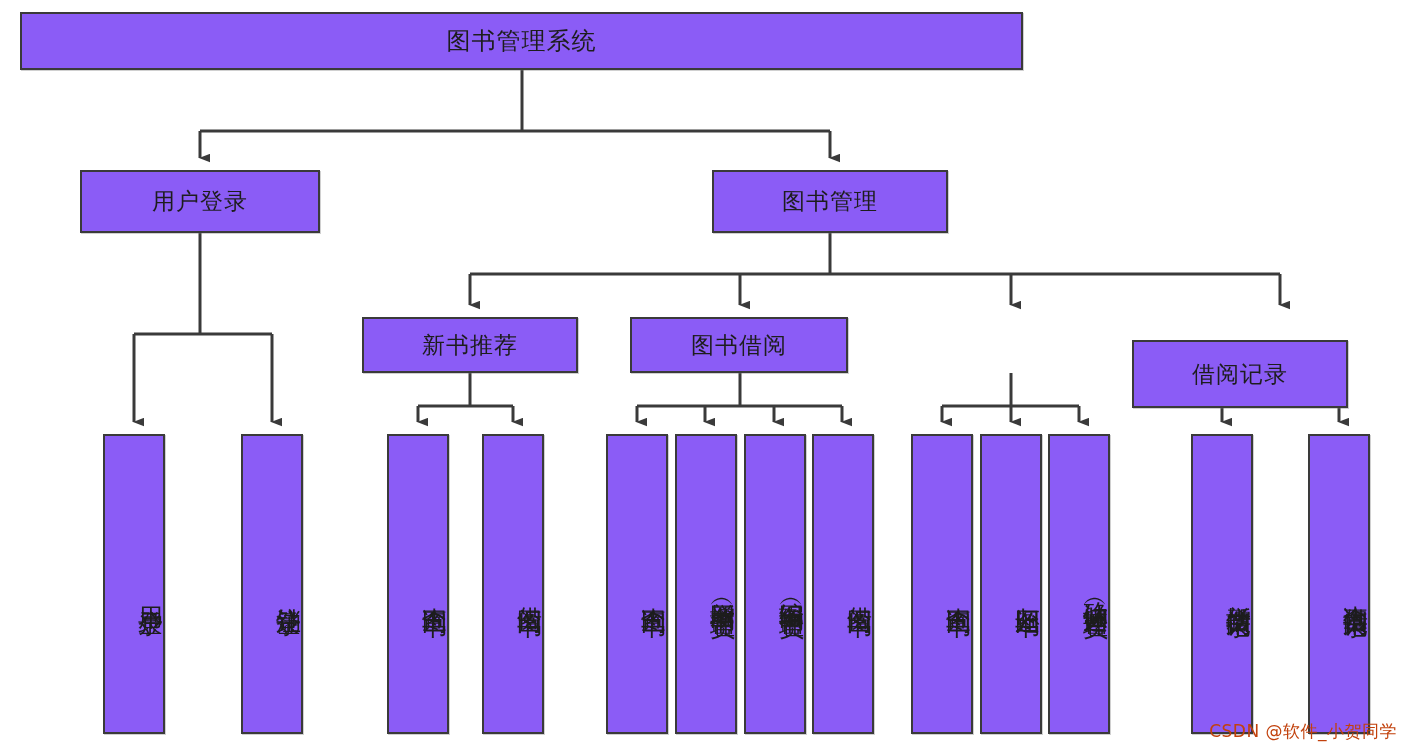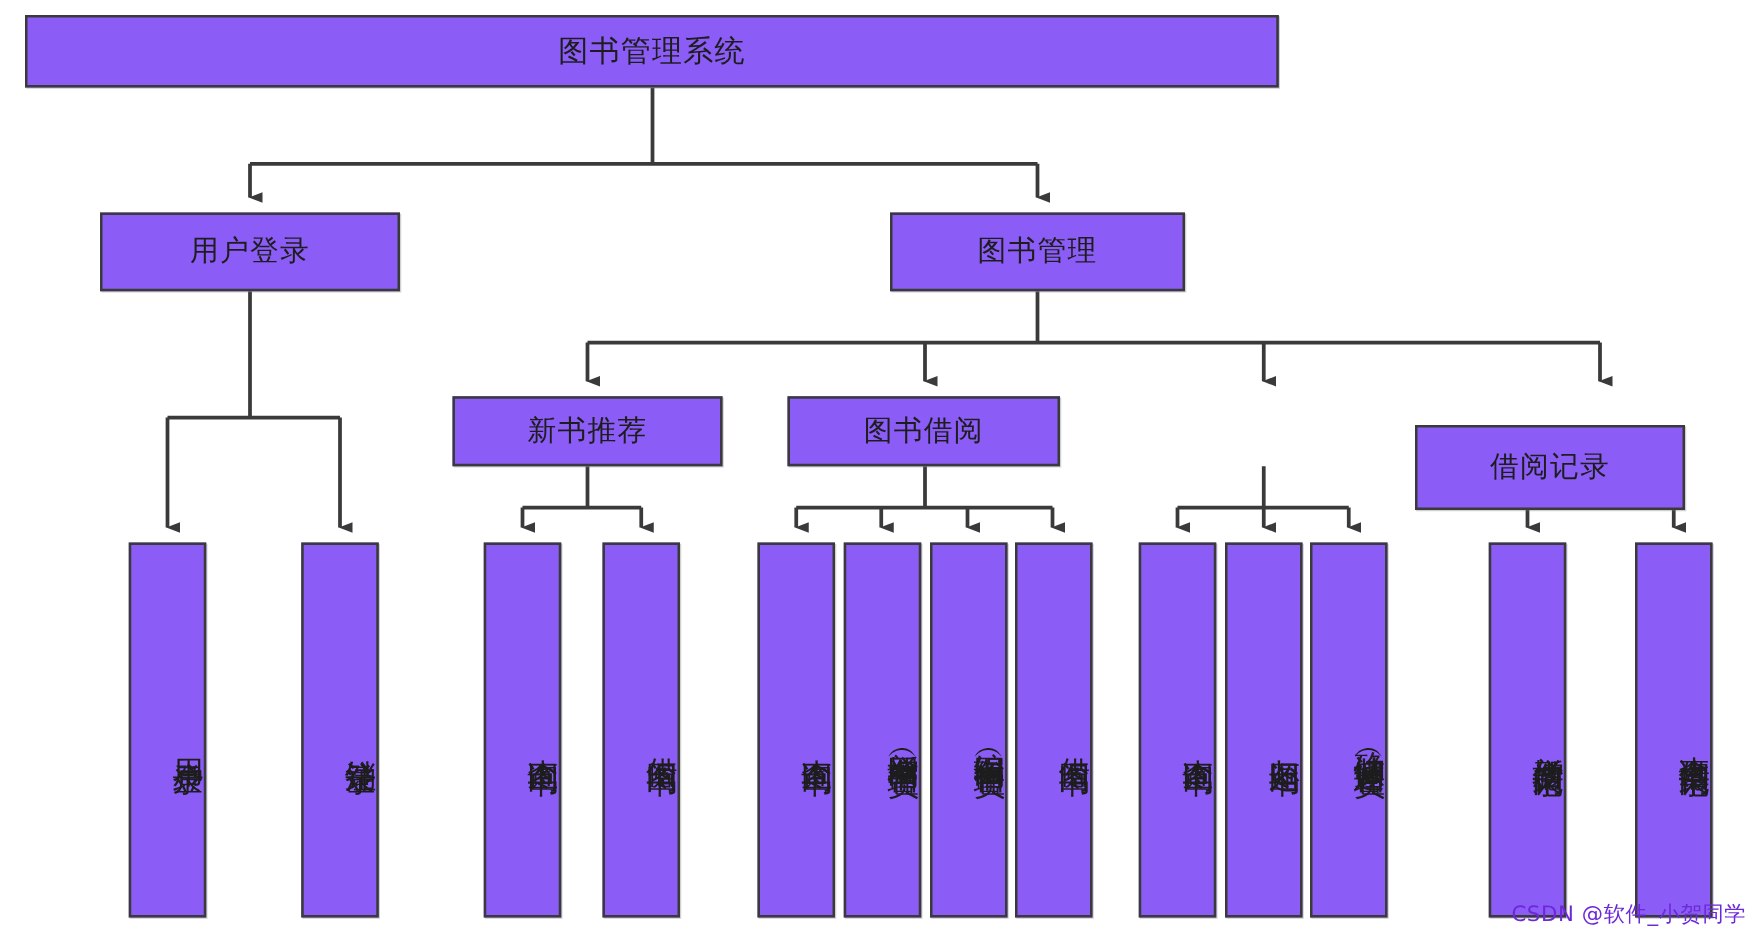--- a/index.html
+++ b/index.html
@@ -47,21 +47,21 @@
     letter-spacing:2px;
     white-space:normal;
     writing-mode:vertical-rl;
     text-orientation:upright;
   }
 
   .watermark{
     position:absolute;
     right:8px;bottom:4px;
     font-size:17px;
-    color:#6d28d9;
+    color:#c2410c;
     letter-spacing:.5px;
     white-space:nowrap;
     user-select:none;
   }
 </style>
 </head>
 <body>
 
 <div id="diagram-root">
 

